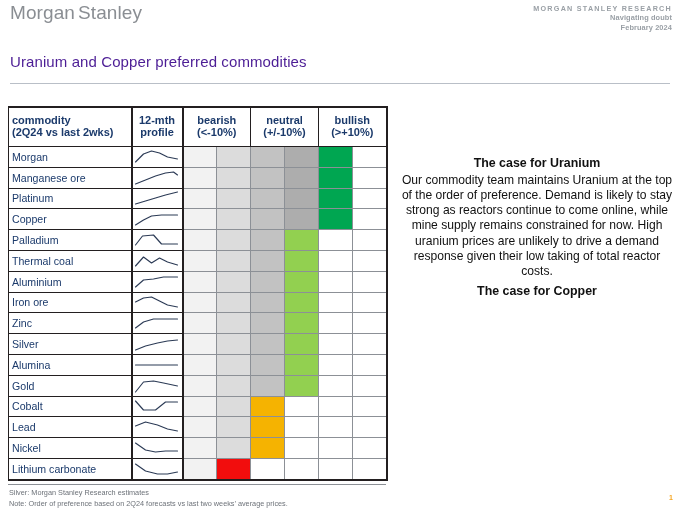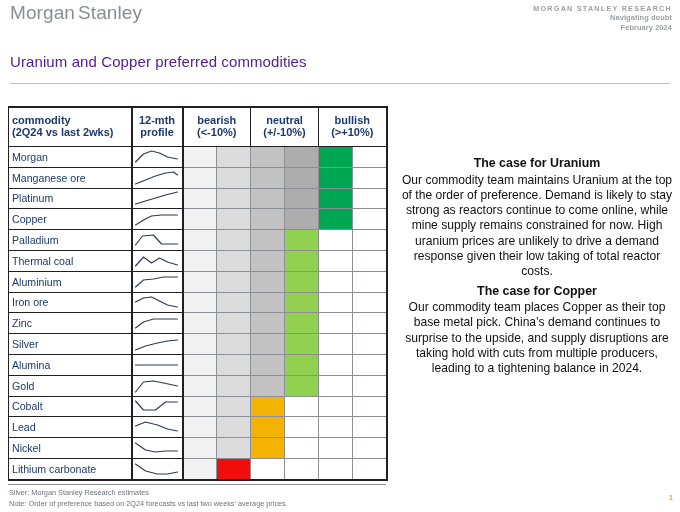--- a/index.html
+++ b/index.html
@@ -356,21 +356,20 @@
             <td class="c edge-r" style="background: rgb(255, 255, 255);"></td>
           </tr>
         </tbody>
     </table>
   </div>
 
   <div class="panel">
     <h3>The case for Uranium</h3>
     <p>Our commodity team maintains Uranium at the top of the order of preference. Demand is likely to stay strong as reactors continue to come online, while mine supply remains constrained for now. High uranium prices are unlikely to drive a demand response given their low taking of total reactor costs.</p>
     <h3 class="blk2">The case for Copper</h3>
-    <p>Our commodity team places Copper as their top base metal pick. China’s demand continues to surprise to the upside, and supply disruptions are taking hold with cuts from multiple producers, leading to a tightening balance in 2024.</p>
   </div>
 
   <div class="foot-rule"></div>
   <div class="foot">
     <div>Silver: Morgan Stanley Research estimates</div>
     <div>Note: Order of preference based on 2Q24 forecasts vs last two weeks’ average prices.</div>
   </div>
   <div class="pageno">1</div>
 
 </div>

